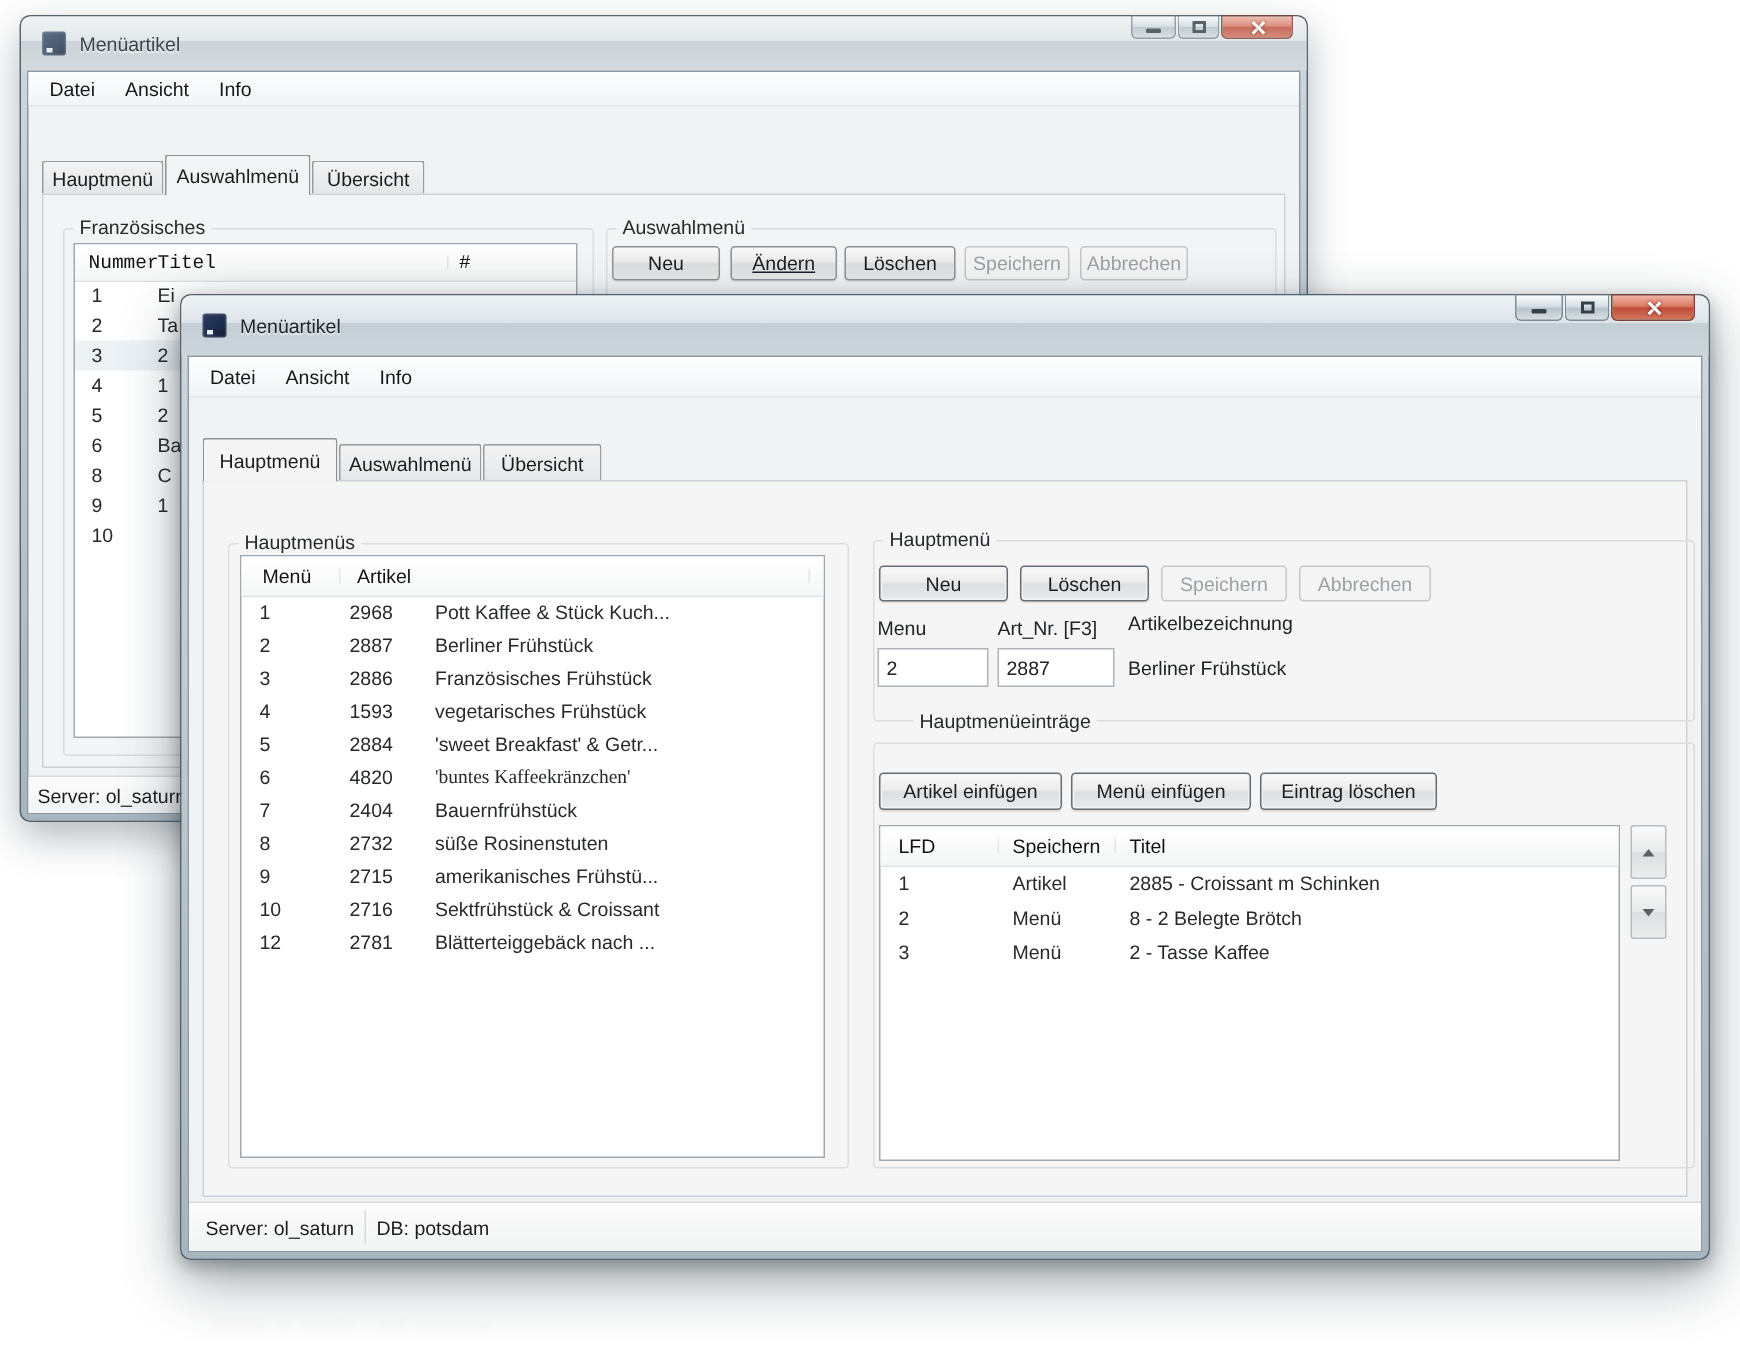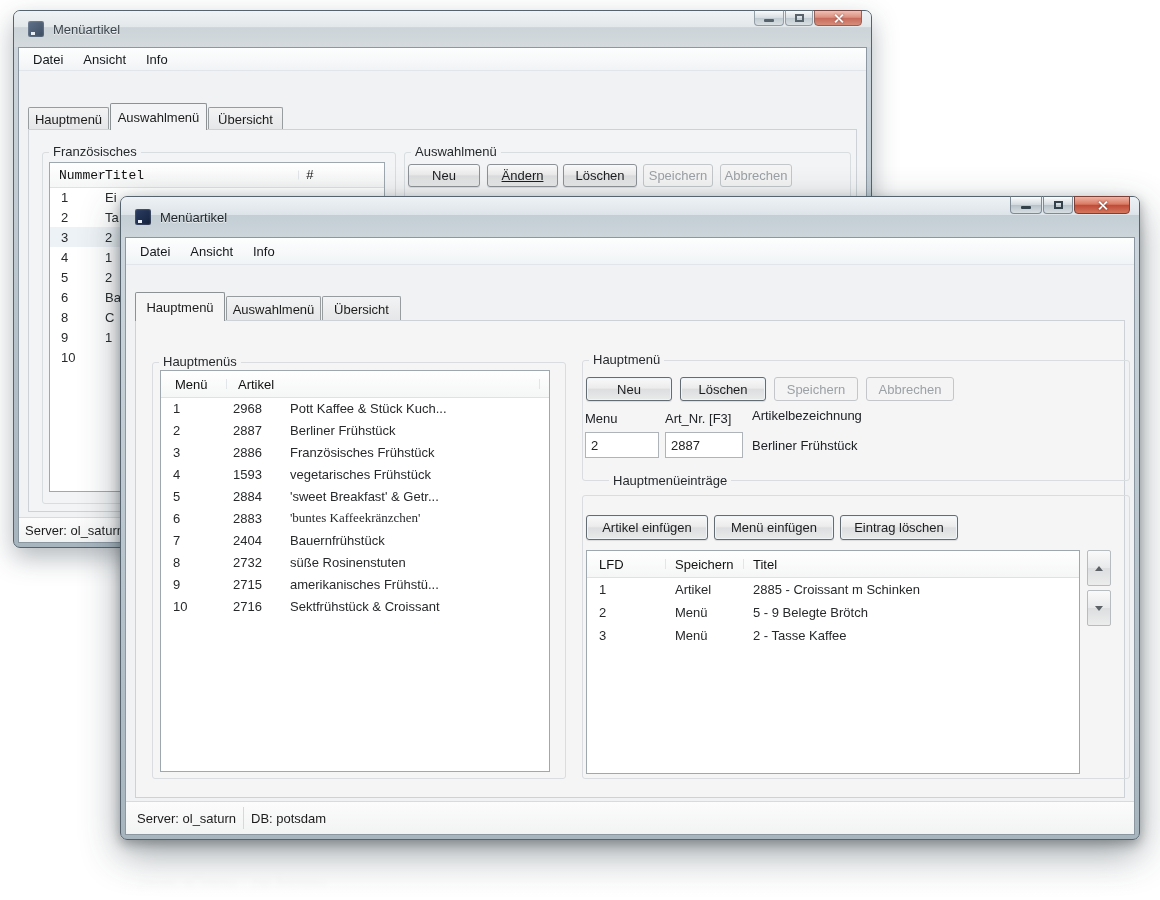--- a/index.html
+++ b/index.html
@@ -263,21 +263,21 @@
               <span style="left:72px;">1593</span>
               <span style="left:129px;">vegetarisches Frühstück</span>
             </div>
           <div class="row" style="height:22px;">
               <span style="left:12px;">5</span>
               <span style="left:72px;">2884</span>
               <span style="left:129px;">'sweet Breakfast' &amp; Getr...</span>
             </div>
           <div class="row" style="height:22px;">
               <span style="left:12px;">6</span>
-              <span style="left:72px;">2883</span>
+              <span style="left:72px;">4820</span>
               <span style="left:129px;font-family:Liberation Serif, serif;">'buntes Kaffeekränzchen'</span>
             </div>
           <div class="row" style="height:22px;">
               <span style="left:12px;">7</span>
               <span style="left:72px;">2404</span>
               <span style="left:129px;">Bauernfrühstück</span>
             </div>
           <div class="row" style="height:22px;">
               <span style="left:12px;">8</span>
               <span style="left:72px;">2732</span>
@@ -285,20 +285,25 @@
             </div>
           <div class="row" style="height:22px;">
               <span style="left:12px;">9</span>
               <span style="left:72px;">2715</span>
               <span style="left:129px;">amerikanisches Frühstü...</span>
             </div>
           <div class="row" style="height:22px;">
               <span style="left:12px;">10</span>
               <span style="left:72px;">2716</span>
               <span style="left:129px;">Sektfrühstück &amp; Croissant</span>
+            </div>
+          <div class="row" style="height:22px;">
+              <span style="left:12px;">12</span>
+              <span style="left:72px;">2781</span>
+              <span style="left:129px;">Blätterteiggebäck nach ...</span>
             </div>
         </div>
       </div>
 
       <div class="groupbox" style="left:456px;top:122px;width:546px;height:119px;"></div>
       <div class="glabel" style="left:463px;top:114px;">Hauptmenü</div>
       <div class="btn primary" style="left:460px;top:139px;width:86px;height:24px;">Neu</div>
       <div class="btn primary" style="left:554px;top:139px;width:86px;height:24px;">Löschen</div>
       <div class="btn disabled" style="left:648px;top:139px;width:84px;height:24px;">Speichern</div>
       <div class="btn disabled" style="left:740px;top:139px;width:88px;height:24px;">Abbrechen</div>
@@ -326,21 +331,21 @@
         </div>
         <div class="rows" style="top:26px;">
           <div class="row" style="height:23px;">
               <span style="left:12px;">1</span>
               <span style="left:88px;">Artikel</span>
               <span style="left:166px;">2885 - Croissant m Schinken</span>
             </div>
           <div class="row" style="height:23px;">
               <span style="left:12px;">2</span>
               <span style="left:88px;">Menü</span>
-              <span style="left:166px;">5 - 9 Belegte Brötch</span>
+              <span style="left:166px;">8 - 2 Belegte Brötch</span>
             </div>
           <div class="row" style="height:23px;">
               <span style="left:12px;">3</span>
               <span style="left:88px;">Menü</span>
               <span style="left:166px;">2 - Tasse Kaffee</span>
             </div>
         </div>
       </div>
       <div class="sbtn" style="left:961px;top:312px;height:36px;">
           <span class="tri-up"></span>

